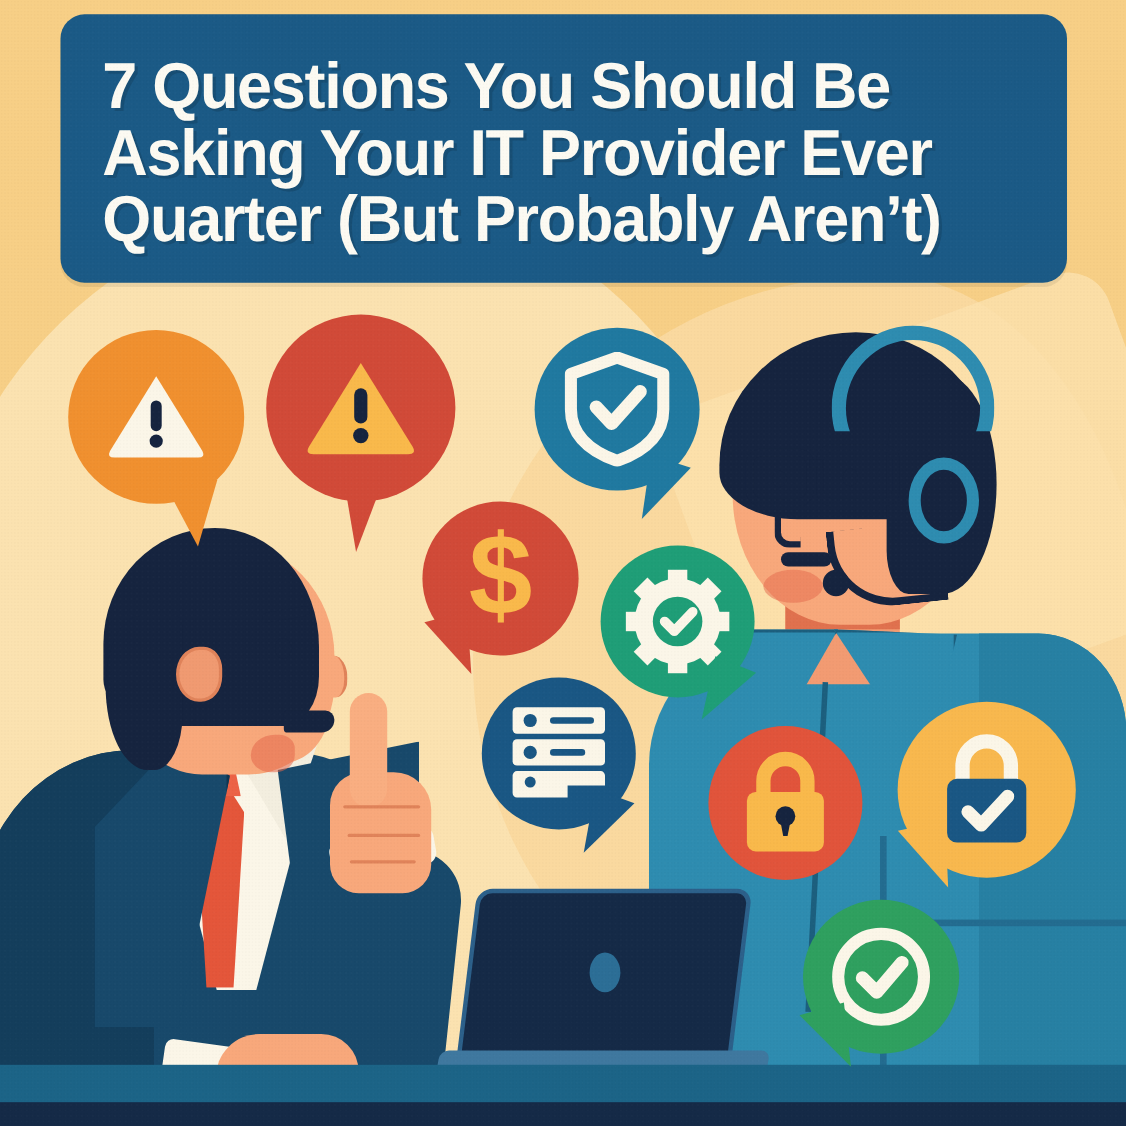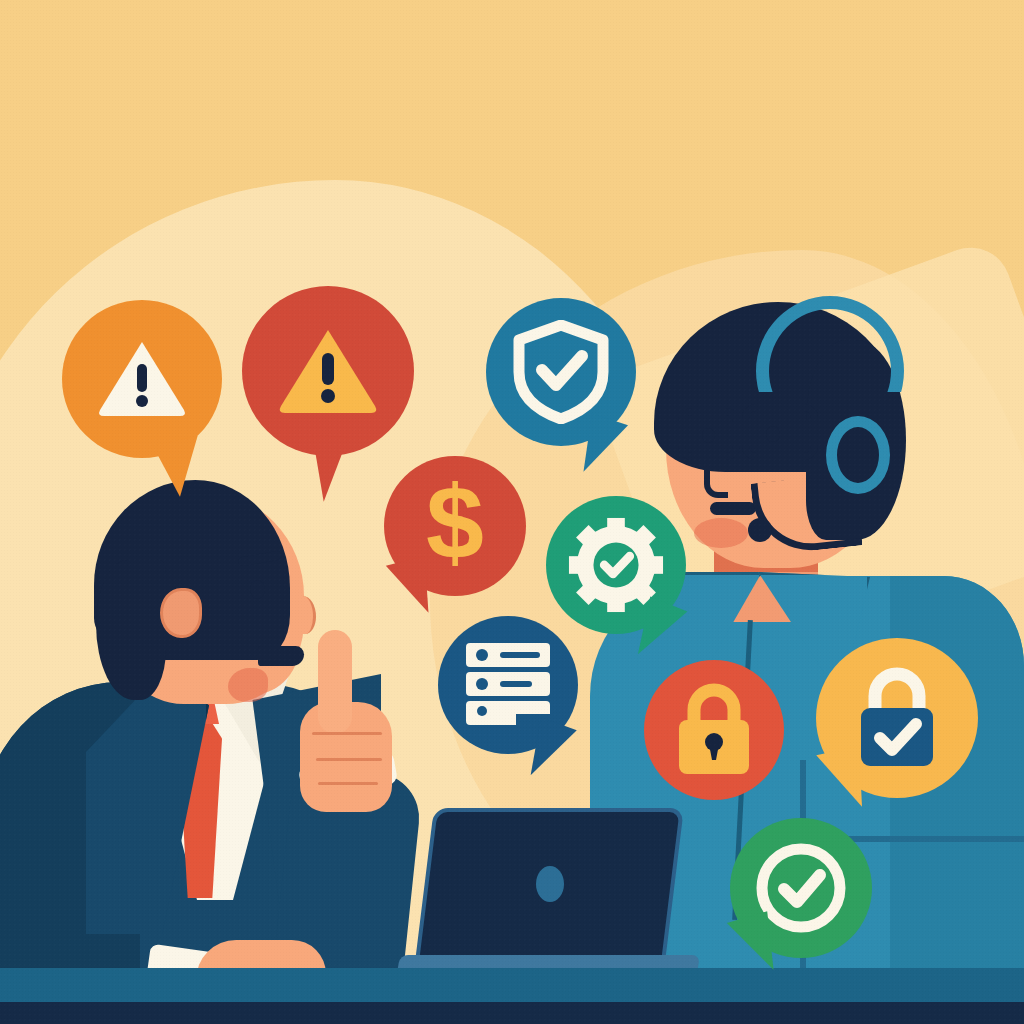--- a/index.html
+++ b/index.html
@@ -208,20 +208,25 @@
 </head>
 <body>
 
 <div id="stage">
 
   <div class="bg-base"></div>
   <div class="bg-glow"></div>
   <div class="bg-glow2"></div>
   <div class="bg-ray"></div>
 
+  <div class="title-card">
+    <div class="title-line t1">7 Questions You Should Be</div>
+    <div class="title-line t1">Asking Your IT Provider Ever</div>
+    <div class="title-line t1">Quarter (But Probably Aren’t)</div>
+  </div>
 
   <div class="person" id="tech">
     <div class="t-body"></div>
     <div class="t-body-sh"></div>
     <div class="t-neck"></div>
     <div class="t-neck-sh"></div>
     <div class="t-collar-l"></div>
     <div class="t-collar-r"></div>
     <div class="t-placket"></div>
     <div class="t-btn"></div>

